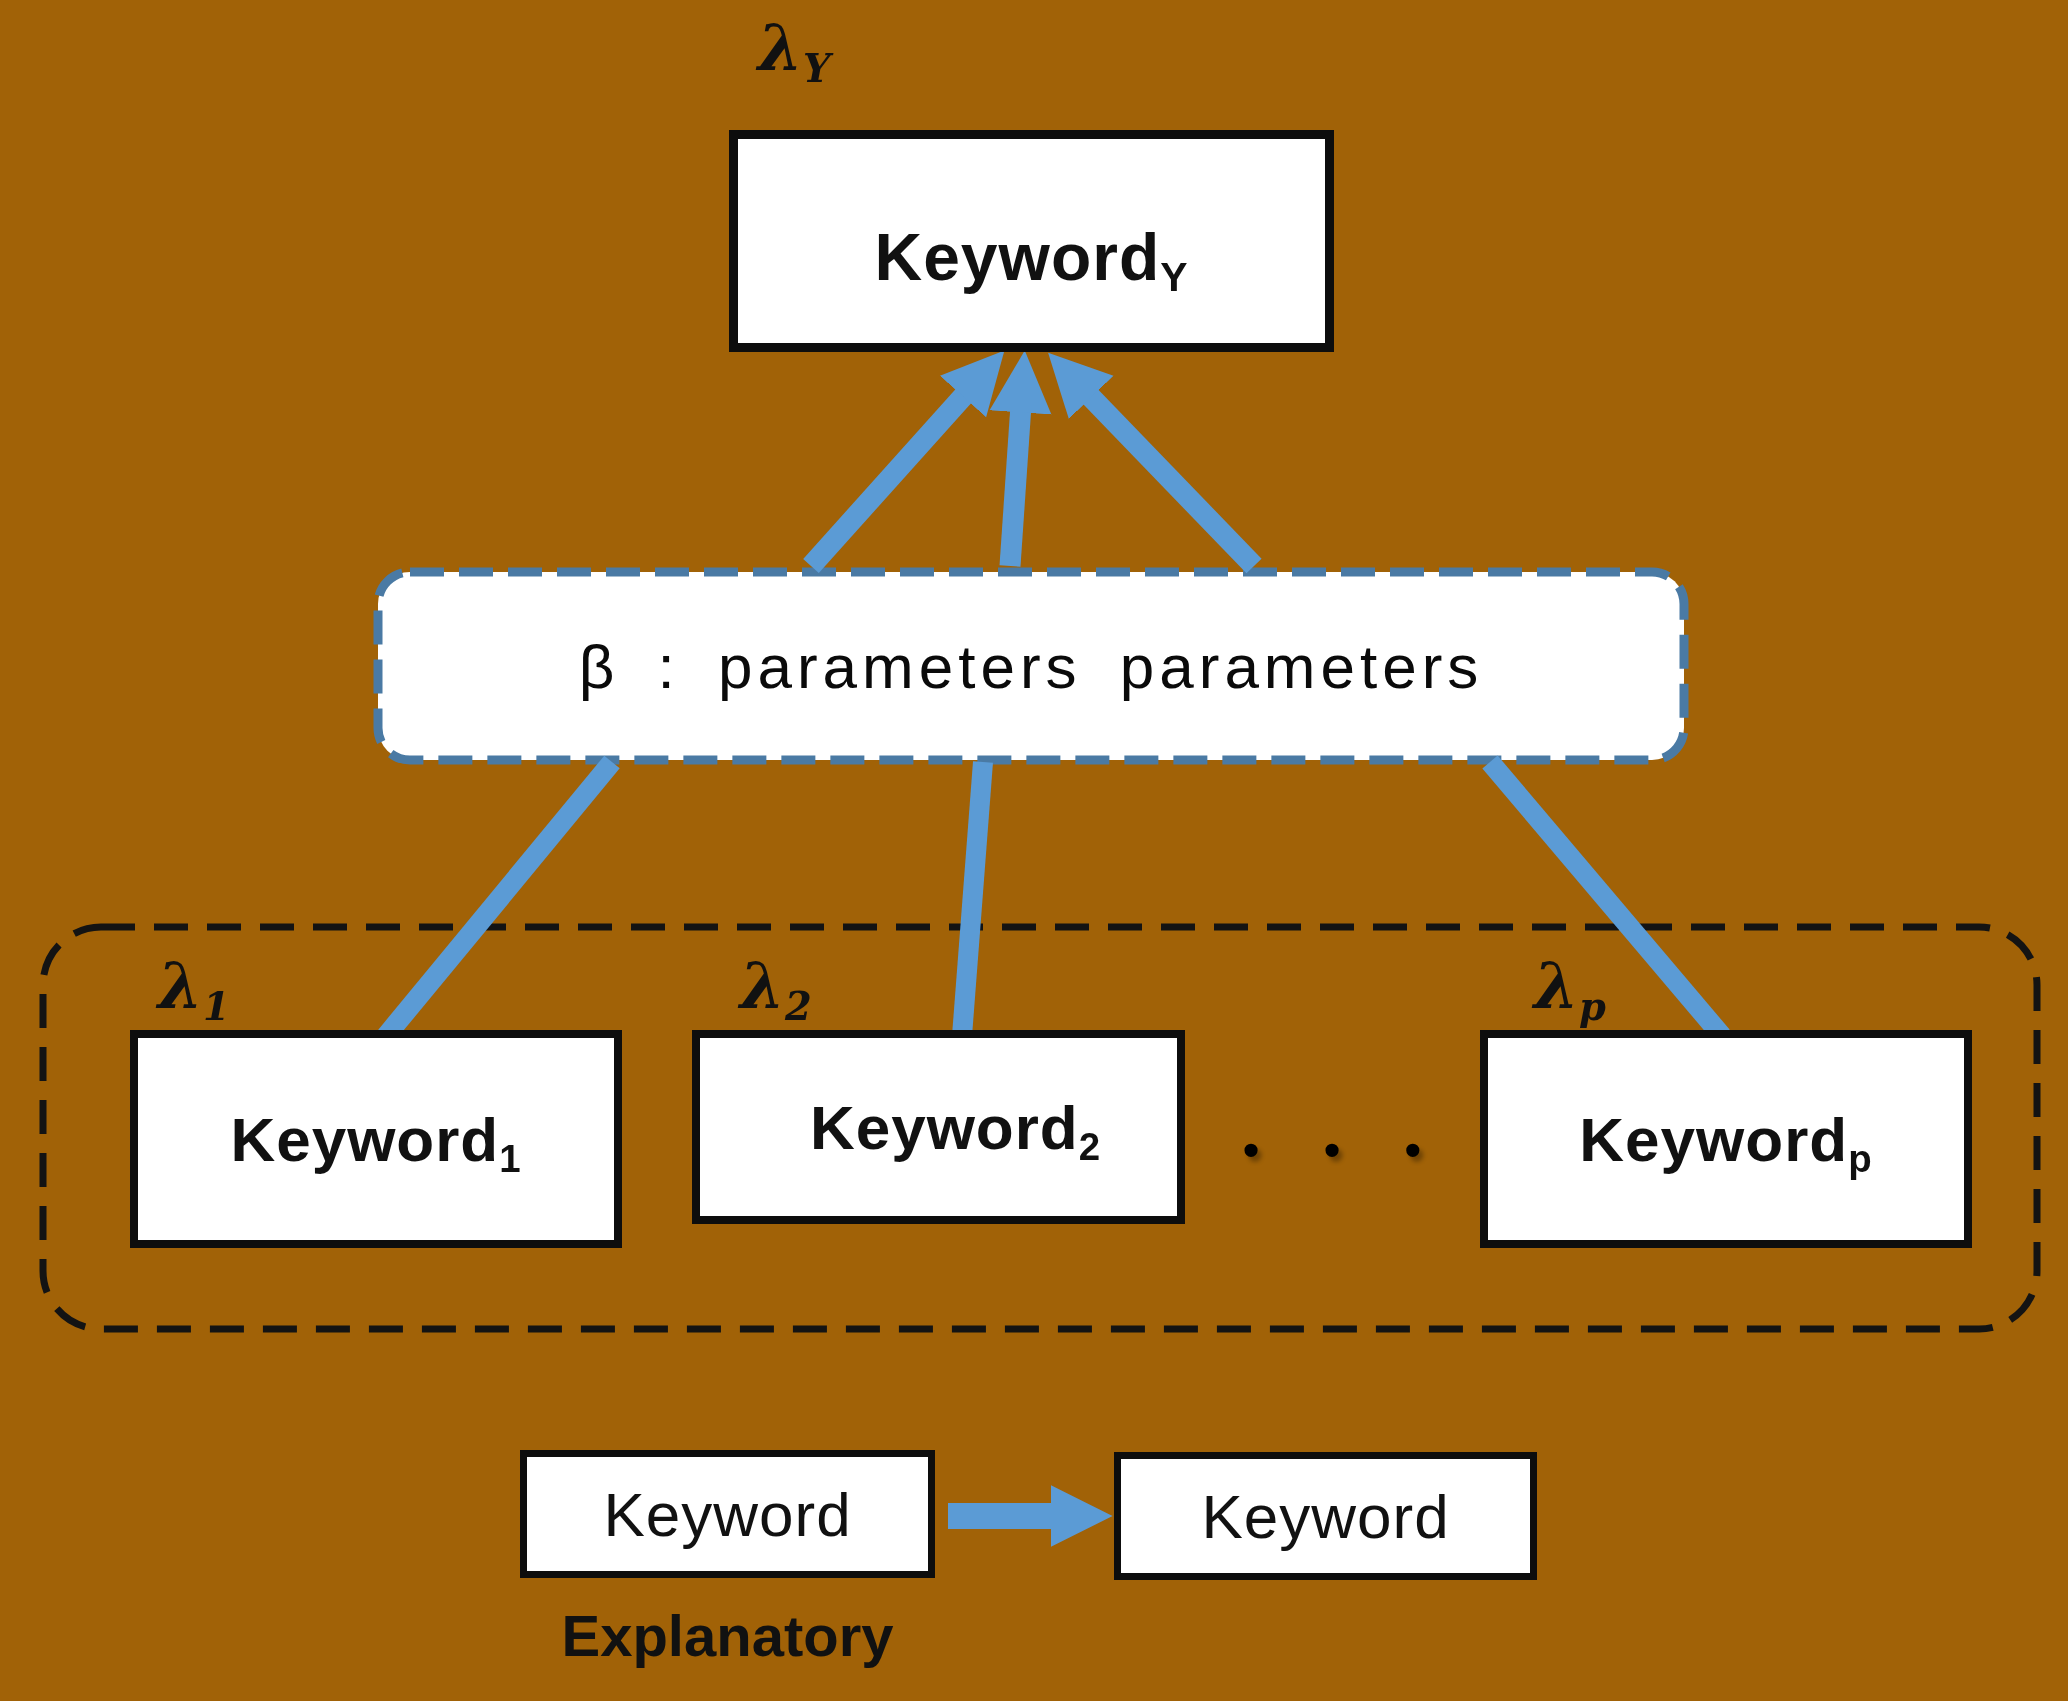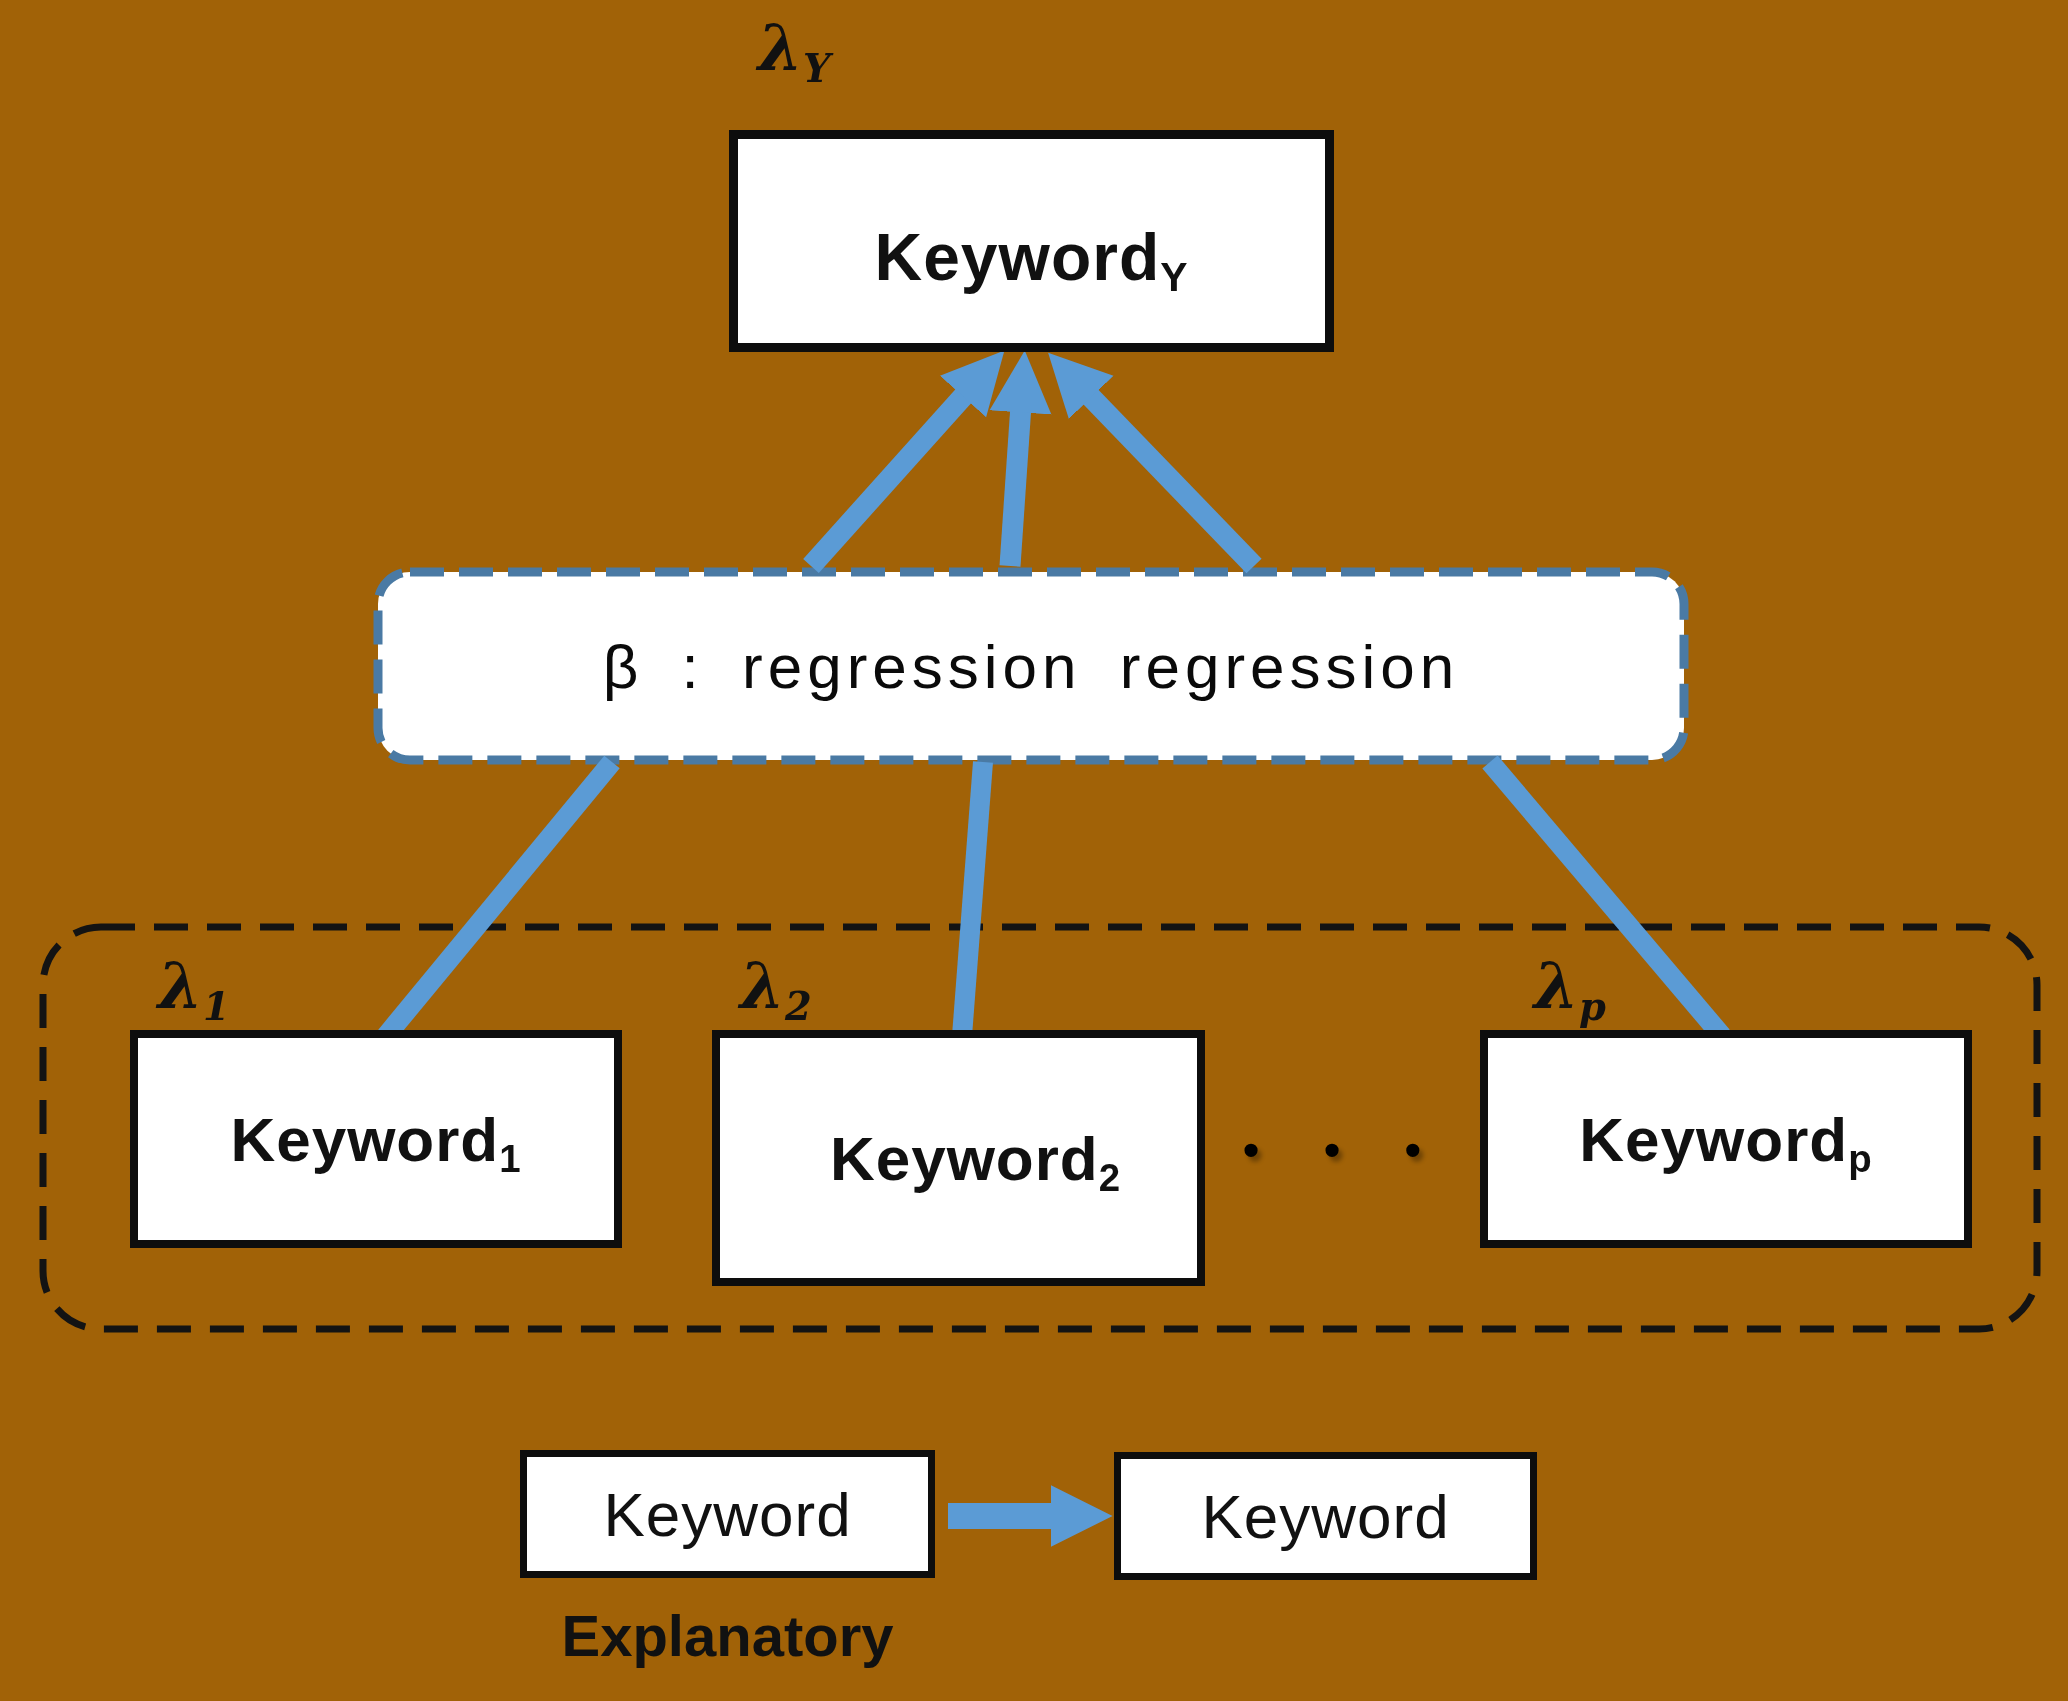--- a/index.html
+++ b/index.html
@@ -67,36 +67,36 @@
   </svg>
 
   <div class="lambda" style="left:758px;top:6px;">
     <span>λ</span><sub>Y</sub>
   </div>
 
   <div class="node-box top-box" style="left:729px;top:130px;width:605px;height:222px;">
     <span class="kw"><span>Keyword</span><sub>Y</sub></span>
   </div>
 
-  <div class="beta-text" style="left:374px;top:568px;width:1314px;height:196px;">β : regression regression</div>
+  <div class="beta-text" style="left:374px;top:568px;width:1314px;height:196px;">β : parameters parameters</div>
 
   <div class="lambda" style="left:158px;top:944px;">
     <span>λ</span><sub>1</sub>
   </div>
   <div class="lambda" style="left:740px;top:944px;text-align:right;">
     <span>λ</span><sub>2</sub>
   </div>
   <div class="lambda" style="left:1534px;top:944px;">
     <span>λ</span><sub>p</sub>
   </div>
 
   <div class="node-box" style="left:130px;top:1030px;width:492px;height:218px;">
     <span class="kw"><span>Keyword</span><sub>1</sub></span>
   </div>
-  <div class="node-box" style="left:712px;top:1030px;width:493px;height:256px;padding-left:34px;">
+  <div class="node-box" style="left:692px;top:1030px;width:493px;height:194px;padding-left:34px;">
     <span class="kw"><span>Keyword</span><sub>2</sub></span>
   </div>
   <div class="dots" style="left:1235px;top:1095px;width:220px;height:110px;">• • •</div>
   <div class="node-box" style="left:1480px;top:1030px;width:492px;height:218px;">
     <span class="kw"><span>Keyword</span><sub>p</sub></span>
   </div>
 
   <div class="legend-box" style="left:520px;top:1450px;width:415px;height:128px;">Keyword</div>
   <div class="legend-box" style="left:1114px;top:1452px;width:423px;height:128px;">Keyword</div>
   <div class="caption" style="left:520px;top:1602px;width:415px;">Explanatory</div>

